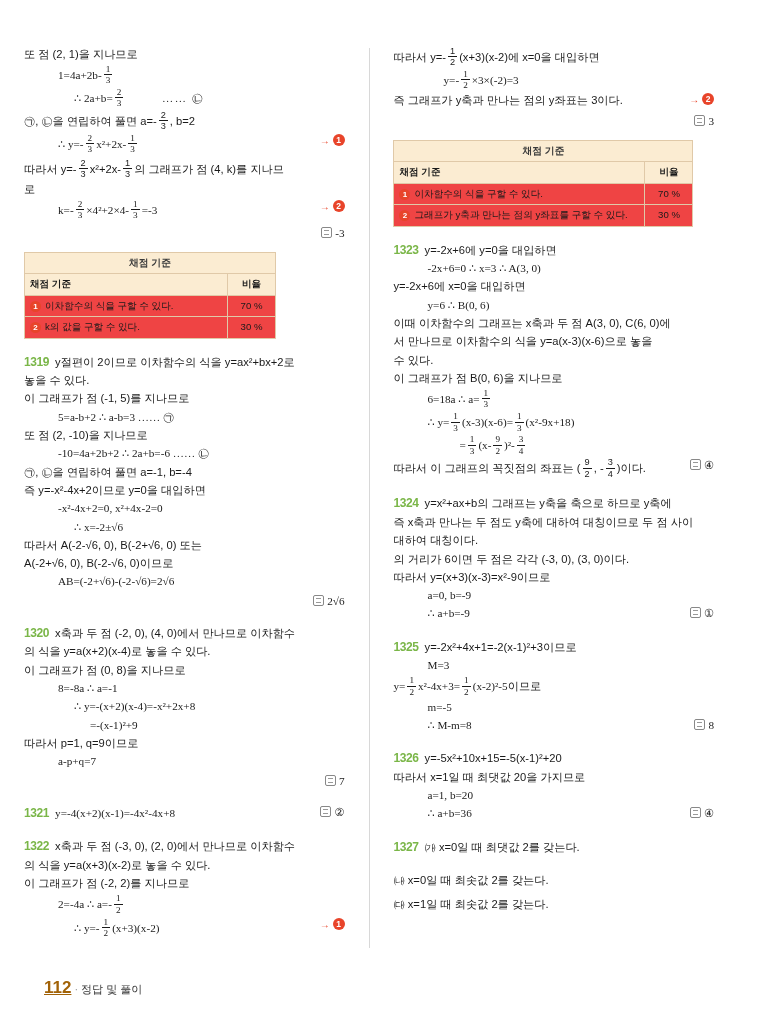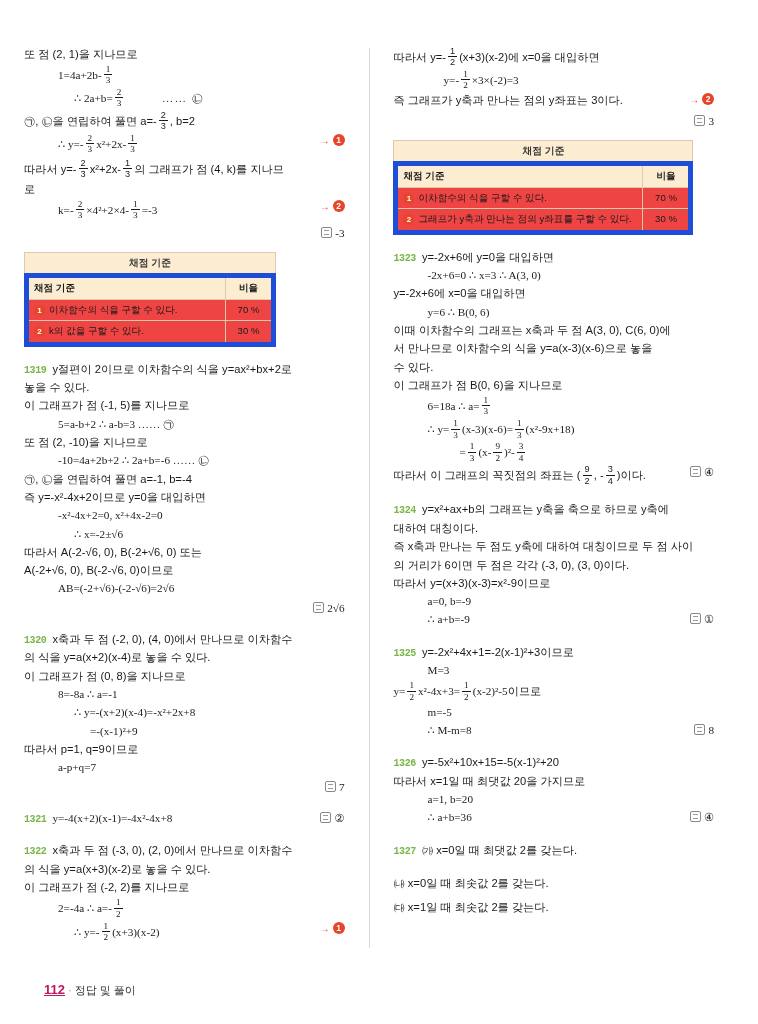--- a/index.html
+++ b/index.html
@@ -36,23 +36,23 @@
   .ko { font-family:"Liberation Sans", sans-serif; font-size:11.2px; }
 
   
   .line { margin:1.5px 0; white-space:nowrap; }
   .ind2 { padding-left:34px; }
   .ind3 { padding-left:50px; }
   .ind4 { padding-left:66px; }
 
   .qnum {
     color:#7ab648;
-    font-family:Liberation Mono, monospace;
+    font-family:Liberation Sans, sans-serif;
     font-weight:bold;
-    font-size:10px;
+    font-size:12px;
     letter-spacing:-0.4px;
     margin-right:6px;
   }
   .qblock { margin-top:14px; }
 
   
   .frac {
     display:inline-block;
     vertical-align:-0.45em;
     text-align:center;
@@ -107,21 +107,21 @@
   }
   .rowclear { clear:both; }
 
   
   .rubric {
     border-collapse:collapse;
     width:252px;
     margin:10px 0 6px 0;
     font-family:"Liberation Sans", sans-serif;
     font-size:9.6px;
-    border:5px solid #1d4ed8;
+    border:1px solid #1d4ed8;
   }
   .rubric caption {
     caption-side:top;
     background:#fbecd2;
     border:1px solid #e0c9a8;
     border-bottom:none;
     padding:3px 0;
     font-weight:bold;
     font-size:9.8px;
     color:#3b3b3b;
@@ -149,21 +149,21 @@
   }
 
   .footer {
     position:absolute;
     left:44px;
     bottom:26px;
     font-family:"Liberation Sans", sans-serif;
     font-size:11px;
     color:#333;
   }
-  .footer .pnum { font-weight:bold; font-size:13px; color:#be185d;text-decoration:underline; }
+  .footer .pnum { font-weight:bold; font-size:17px; color:#a16207;text-decoration:underline; }
   .footer .sep { color:#999; margin:0 3px; }
 </style>
 </head>
 <body>
 
 <div class="page">
   <div class="columns">
 
     <div class="col">
 
@@ -340,22 +340,22 @@
           <span>따라서 이 그래프의 꼭짓점의 좌표는 (</span><span class="frac"><span class="num">9</span><span class="den">2</span></span><span>, -</span><span class="frac"><span class="num">3</span><span class="den">4</span></span><span>)이다.</span>
           <span style="float:right"><span class="ansbox"></span><span>④</span></span>
         </div>
         <div class="rowclear"></div>
       </div>
 
       <div class="qblock">
         <div class="line ko">
           <span class="qnum">1324</span><span>y=x²+ax+b의 그래프는 y축을 축으로 하므로 y축에</span>
         </div>
+        <div class="line ko">즉 x축과 만나는 두 점도 y축에 대하여 대칭이므로 두 점 사이</div>
         <div class="line ko">대하여 대칭이다.</div>
-        <div class="line ko">즉 x축과 만나는 두 점도 y축에 대하여 대칭이므로 두 점 사이</div>
         <div class="line ko">의 거리가 6이면 두 점은 각각 (-3, 0), (3, 0)이다.</div>
         <div class="line ko">따라서 y=(x+3)(x-3)=x²-9이므로</div>
         <div class="line ind2">a=0, b=-9</div>
         <div class="line ind2">
           <span>∴ a+b=-9</span>
           <span style="float:right"><span class="ansbox"></span><span>①</span></span>
         </div>
         <div class="rowclear"></div>
       </div>
 

